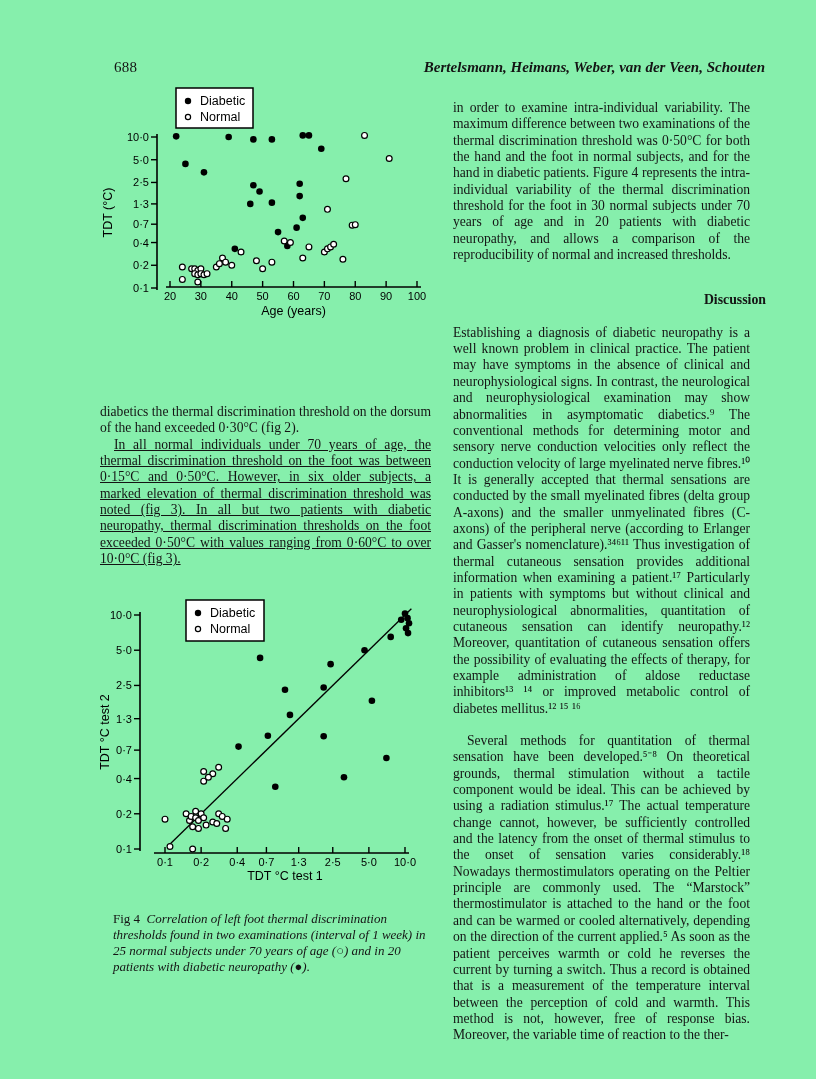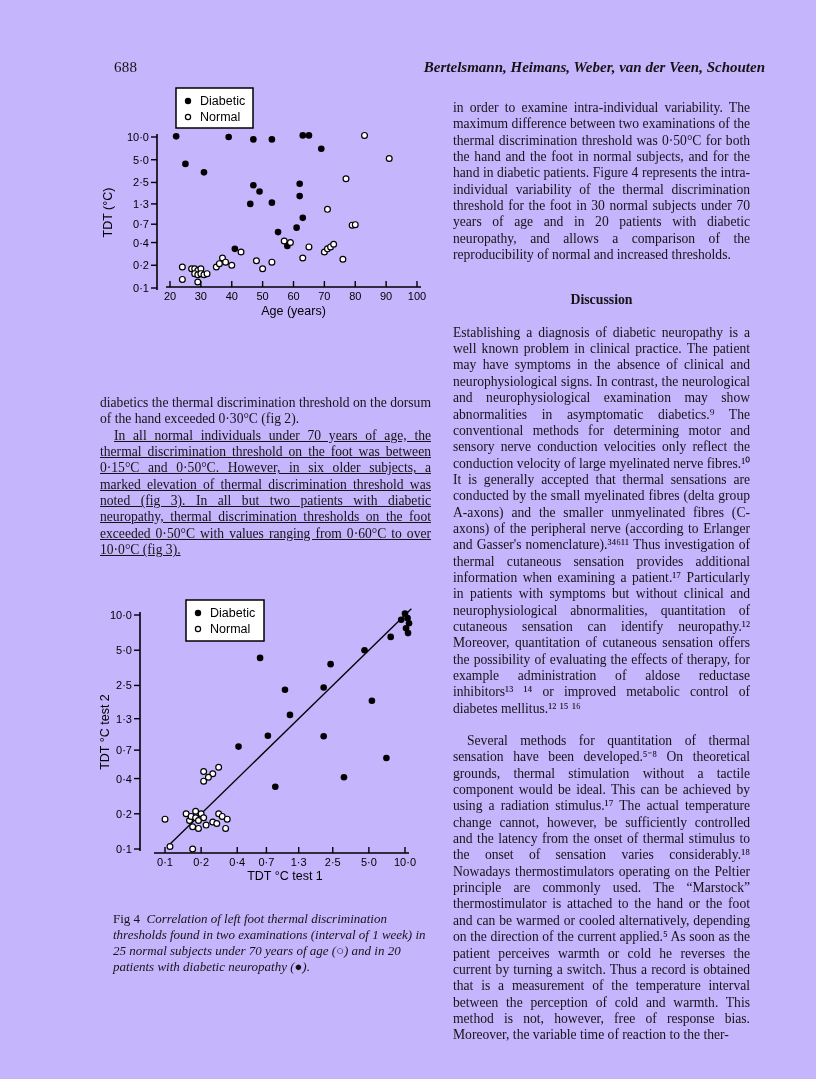--- a/index.html
+++ b/index.html
@@ -1,19 +1,19 @@
 <!DOCTYPE html>
 <html><head>
 <meta charset="utf-8">
 <style>
   html,body{margin:0;padding:0;background:#ffffff;}
   .page{
     position:relative;
     width:816px;height:1079px;
-    background:#c4b5fd;
+    background:#86efac;
     font-family:"Liberation Serif",serif;
     color:#141414;
     overflow:hidden;
   }
   .pageno{
     position:absolute;left:114px;top:59px;
     font-size:15px;letter-spacing:.3px;
   }
   .runhead{
     position:absolute;right:51px;top:59px;
@@ -22,24 +22,24 @@
     text-align:center;
   }
   .rightcol{
     position:absolute;left:437px;top:84px;width:329px;
     font-size:13.6px;line-height:16.35px;text-align:justify;
   }
   .rightcol p{margin:16px;}
   .rightcol p.ind{text-indent:14px;}
   .disc{
     font-size:13.8px;font-weight:bold;margin:29px 0 10px 0;
-    text-align:center;
+    text-align:right;
   }
   .leftbody{
-    position:absolute;left:100px;top:395px;width:331px;
+    position:absolute;left:100px;top:404px;width:331px;
     font-size:13.6px;line-height:16.35px;text-align:justify;
   }
   .leftbody p{margin:0;}
   .leftbody p.ind{text-indent:14px;text-decoration:underline;}
   .caption{
     position:absolute;left:113px;width:318px;
     font-size:13px;line-height:16px;font-style:italic;
     text-align:left;
   }
   .caption .figlabel{font-style:normal;}

